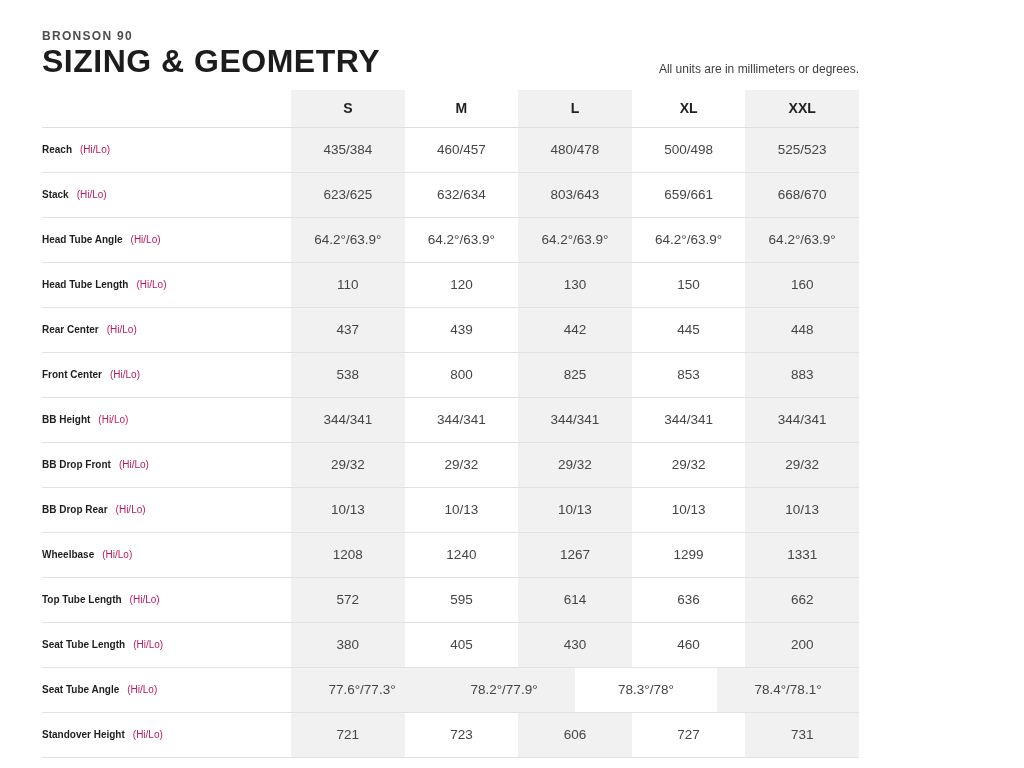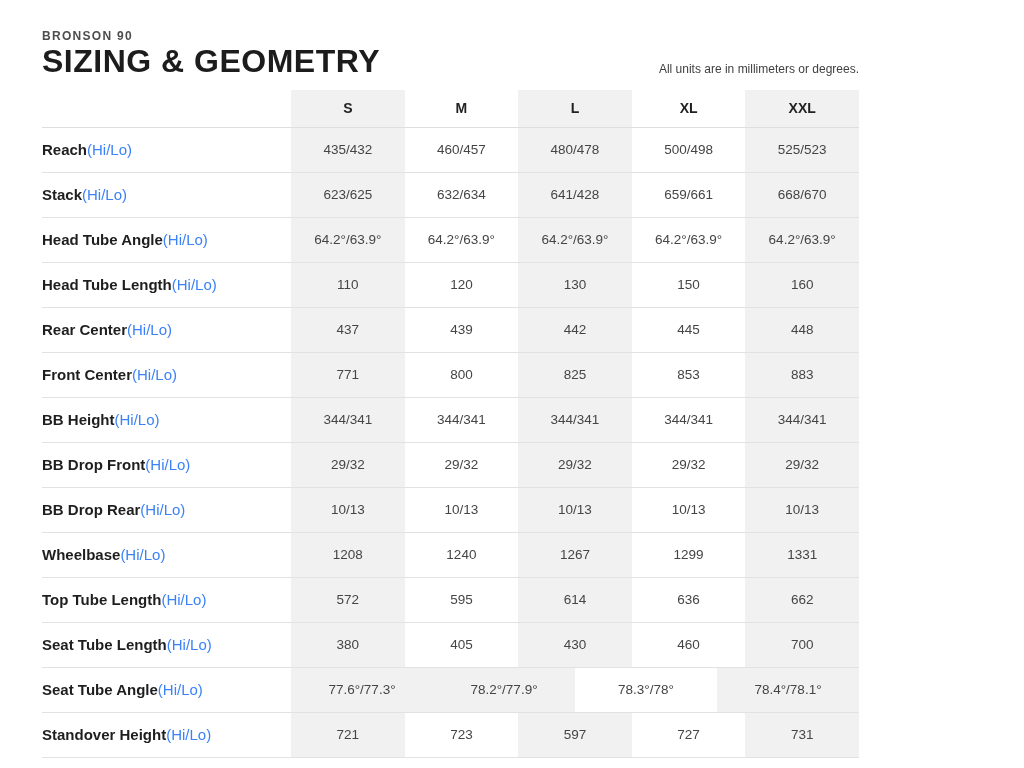--- a/index.html
+++ b/index.html
@@ -46,25 +46,25 @@
     display: flex;
     align-items: stretch;
     border-bottom: 1px solid #e2e2e2;
   }
   .t-row.head { border-bottom: 1px solid #dedede; }
   .label-cell {
     width: 249px;
     flex: 0 0 249px;
     display: flex;
     align-items: center;
-    font-size: 15px;
+    font-size: 10px;
     color: #1e1e1e;
   }
   .row-label { font-weight: bold; color: #1e1e1e; }
-  .row-suffix { font-weight: normal; color: #3b82f6; margin-left: 0; }
+  .row-suffix { font-weight: normal; color: #be185d; margin-left: 8px; }
   .val-cell {
     flex: 1 1 0;
     display: flex;
     align-items: center;
     justify-content: center;
     font-size: 13.5px;
     color: #454545;
   }
   .val-cell.shaded { background: #f1f1f2; }
   .head .val-cell {
@@ -97,34 +97,34 @@
         <div class="val-cell shaded">L</div>
         <div class="val-cell">XL</div>
         <div class="val-cell shaded">XXL</div>
       </div>
 
   <div class="t-row body">
         <div class="label-cell">
           <span class="row-label">Reach</span>
           <span class="row-suffix">(Hi/Lo)</span>
         </div>
-        <div class="val-cell shaded">435/432</div>
+        <div class="val-cell shaded">435/384</div>
         <div class="val-cell">460/457</div>
         <div class="val-cell shaded">480/478</div>
         <div class="val-cell">500/498</div>
         <div class="val-cell shaded">525/523</div>
       </div>
       <div class="t-row body">
         <div class="label-cell">
           <span class="row-label">Stack</span>
           <span class="row-suffix">(Hi/Lo)</span>
         </div>
         <div class="val-cell shaded">623/625</div>
         <div class="val-cell">632/634</div>
-        <div class="val-cell shaded">641/428</div>
+        <div class="val-cell shaded">803/643</div>
         <div class="val-cell">659/661</div>
         <div class="val-cell shaded">668/670</div>
       </div>
       <div class="t-row body">
         <div class="label-cell">
           <span class="row-label">Head Tube Angle</span>
           <span class="row-suffix">(Hi/Lo)</span>
         </div>
         <div class="val-cell shaded">64.2°/63.9°</div>
         <div class="val-cell">64.2°/63.9°</div>
@@ -152,21 +152,21 @@
         <div class="val-cell">439</div>
         <div class="val-cell shaded">442</div>
         <div class="val-cell">445</div>
         <div class="val-cell shaded">448</div>
       </div>
       <div class="t-row body">
         <div class="label-cell">
           <span class="row-label">Front Center</span>
           <span class="row-suffix">(Hi/Lo)</span>
         </div>
-        <div class="val-cell shaded">771</div>
+        <div class="val-cell shaded">538</div>
         <div class="val-cell">800</div>
         <div class="val-cell shaded">825</div>
         <div class="val-cell">853</div>
         <div class="val-cell shaded">883</div>
       </div>
       <div class="t-row body">
         <div class="label-cell">
           <span class="row-label">BB Height</span>
           <span class="row-suffix">(Hi/Lo)</span>
         </div>
@@ -222,38 +222,38 @@
       </div>
       <div class="t-row body">
         <div class="label-cell">
           <span class="row-label">Seat Tube Length</span>
           <span class="row-suffix">(Hi/Lo)</span>
         </div>
         <div class="val-cell shaded">380</div>
         <div class="val-cell">405</div>
         <div class="val-cell shaded">430</div>
         <div class="val-cell">460</div>
-        <div class="val-cell shaded">700</div>
+        <div class="val-cell shaded">200</div>
       </div>
       <div class="t-row body">
         <div class="label-cell">
           <span class="row-label">Seat Tube Angle</span>
           <span class="row-suffix">(Hi/Lo)</span>
         </div>
         <div class="val-cell shaded">77.6°/77.3°</div>
         <div class="val-cell shaded">78.2°/77.9°</div>
         <div class="val-cell">78.3°/78°</div>
         <div class="val-cell shaded">78.4°/78.1°</div>
       </div>
       <div class="t-row body">
         <div class="label-cell">
           <span class="row-label">Standover Height</span>
           <span class="row-suffix">(Hi/Lo)</span>
         </div>
         <div class="val-cell shaded">721</div>
         <div class="val-cell">723</div>
-        <div class="val-cell shaded">597</div>
+        <div class="val-cell shaded">606</div>
         <div class="val-cell">727</div>
         <div class="val-cell shaded">731</div>
       </div>
     </div>
 
 </div>
 
 </body></html>

